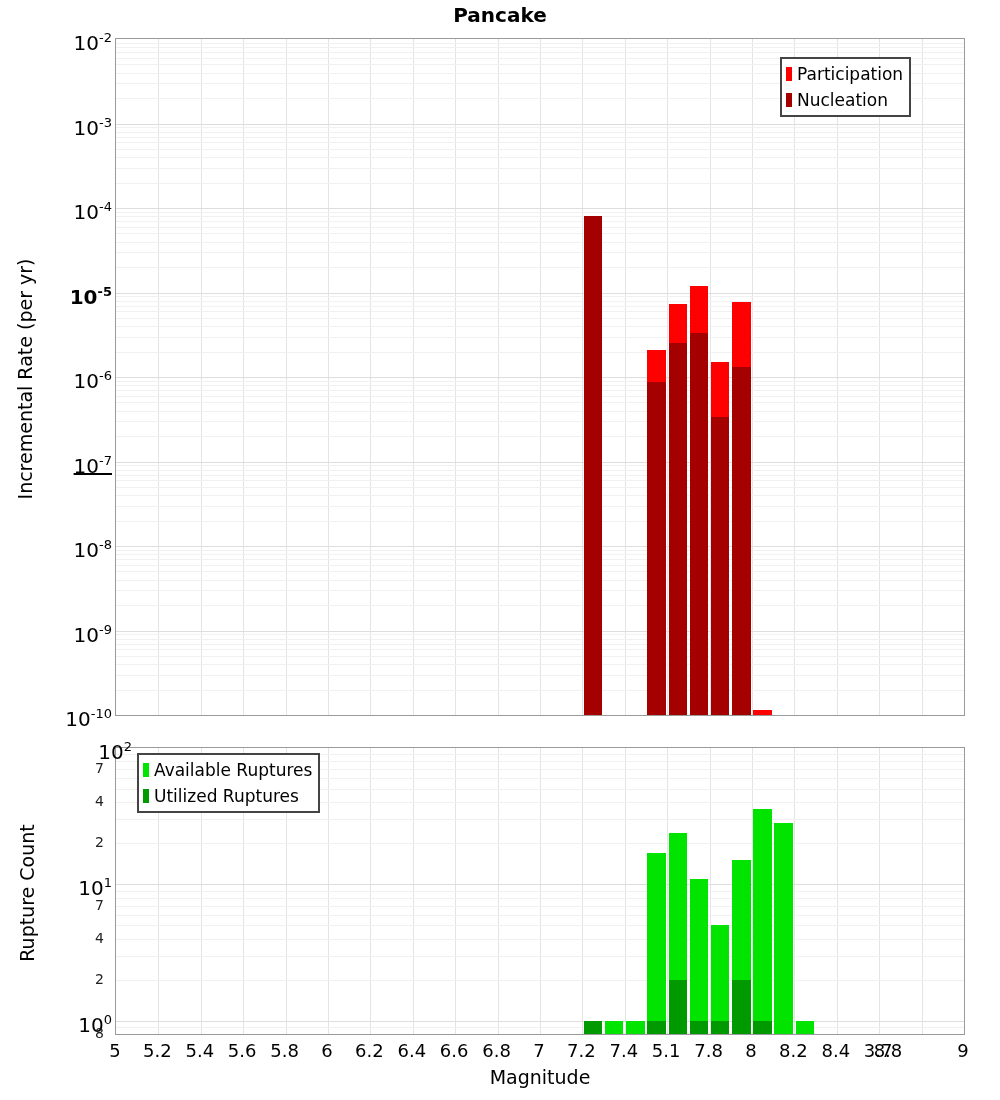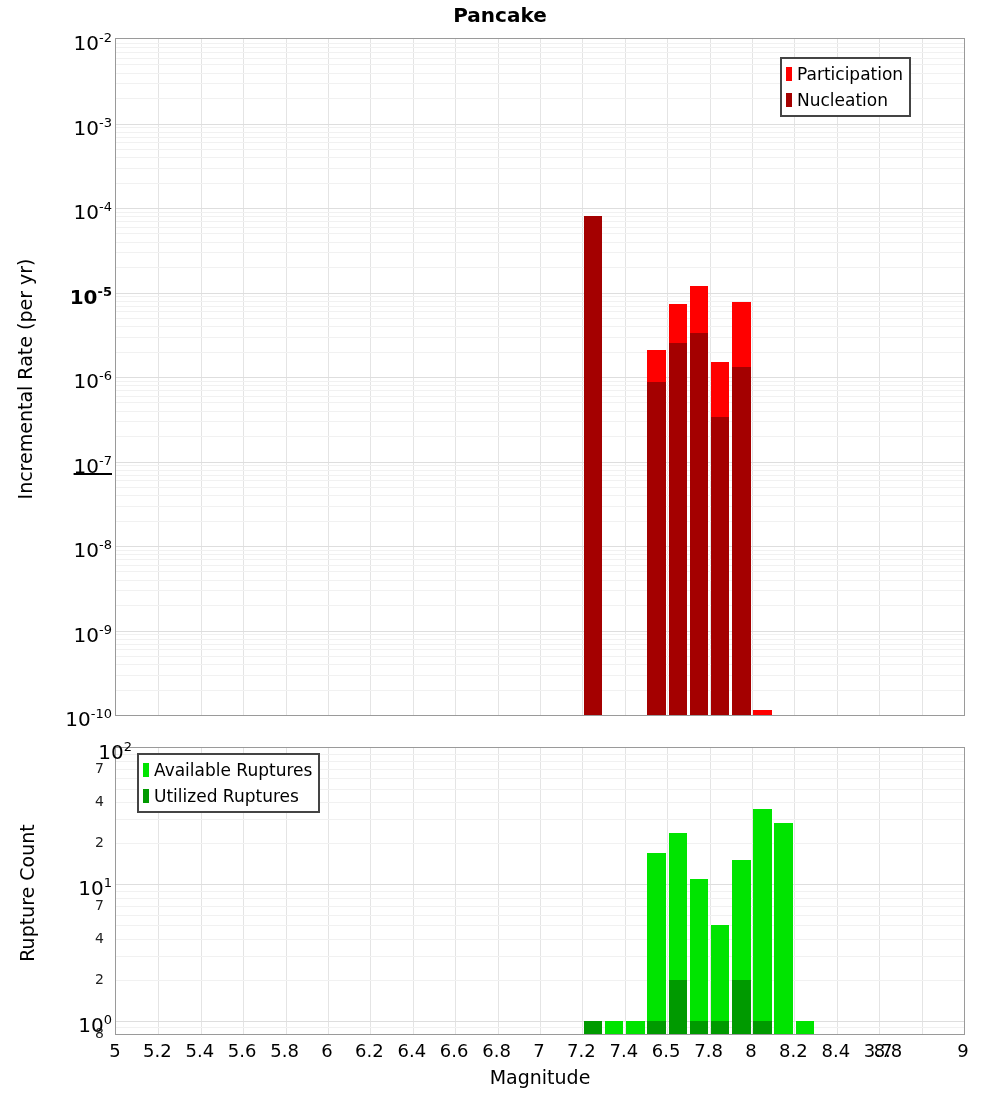--- a/index.html
+++ b/index.html
@@ -229,21 +229,21 @@
       <div class="xtick" style="left: 212.2px; top: 1040px;">5.6</div>
       <div class="xtick" style="left: 254.6px; top: 1040px;">5.8</div>
       <div class="xtick" style="left: 297px; top: 1040px;">6</div>
       <div class="xtick" style="left: 339.4px; top: 1040px;">6.2</div>
       <div class="xtick" style="left: 381.8px; top: 1040px;">6.4</div>
       <div class="xtick" style="left: 424.2px; top: 1040px;">6.6</div>
       <div class="xtick" style="left: 466.6px; top: 1040px;">6.8</div>
       <div class="xtick" style="left: 509px; top: 1040px;">7</div>
       <div class="xtick" style="left: 551.4px; top: 1040px;">7.2</div>
       <div class="xtick" style="left: 593.8px; top: 1040px;">7.4</div>
-      <div class="xtick" style="left: 636.2px; top: 1040px;">6.5</div>
+      <div class="xtick" style="left: 636.2px; top: 1040px;">5.1</div>
       <div class="xtick" style="left: 678.6px; top: 1040px;">7.8</div>
       <div class="xtick" style="left: 721px; top: 1040px;">8</div>
       <div class="xtick" style="left: 763.4px; top: 1040px;">8.2</div>
       <div class="xtick" style="left: 805.8px; top: 1040px;">8.4</div>
       <div class="xtick" style="left: 848.2px; top: 1040px;">3.7</div>
       <div class="xtick" style="left: 858px; top: 1040px;">8.8</div>
       <div class="xtick" style="left: 933px; top: 1040px;">9</div>
     </div>
 
   <div class="axis-label-y" style="left:-165px;top:368px;width:380px;text-align:center;">Incremental Rate (per yr)</div>

